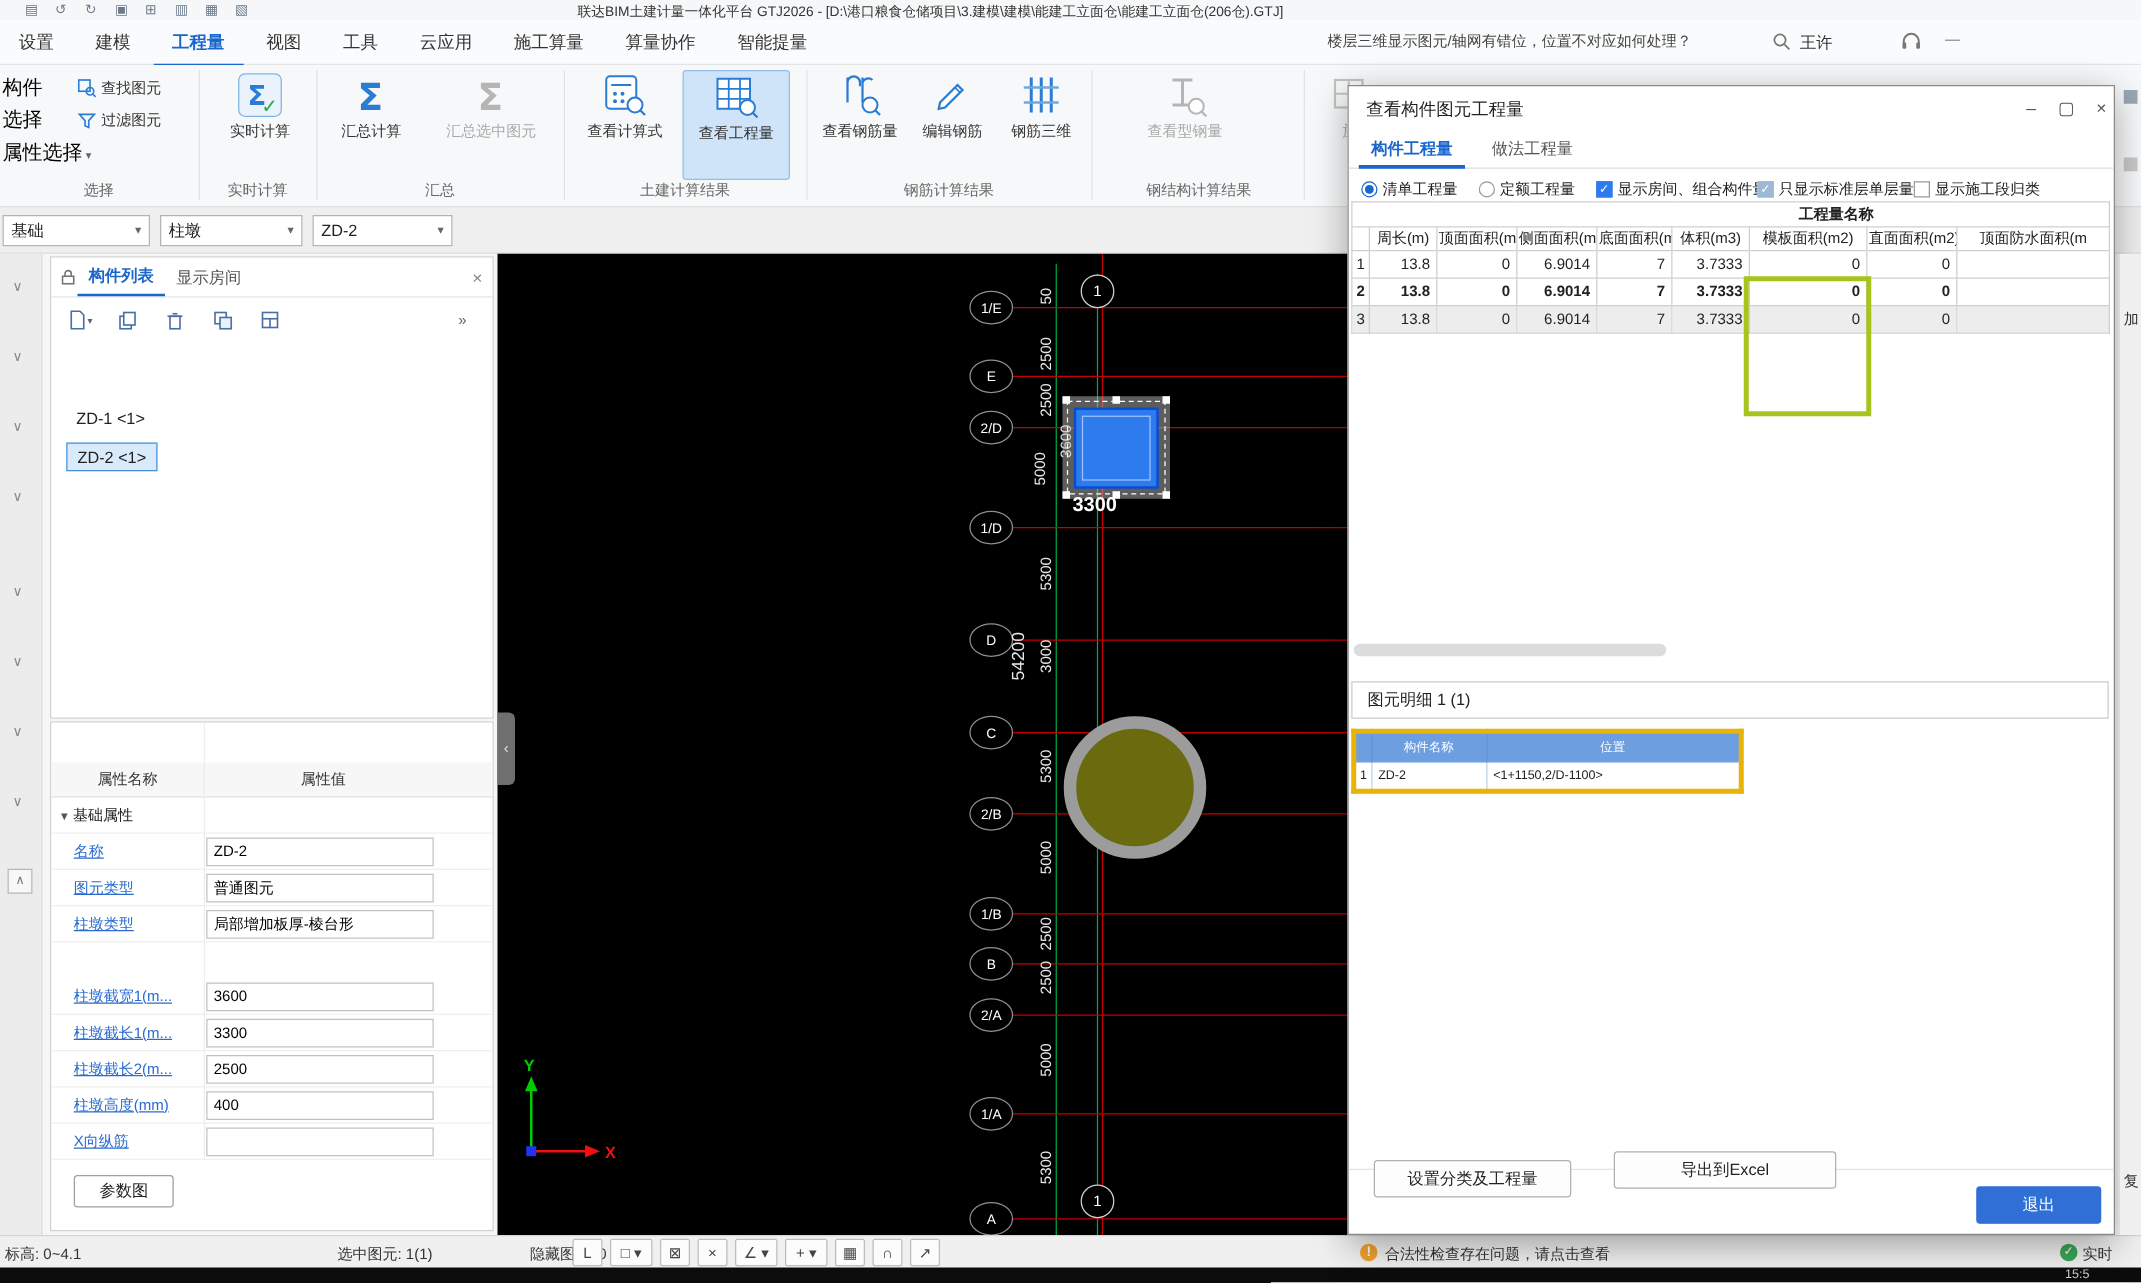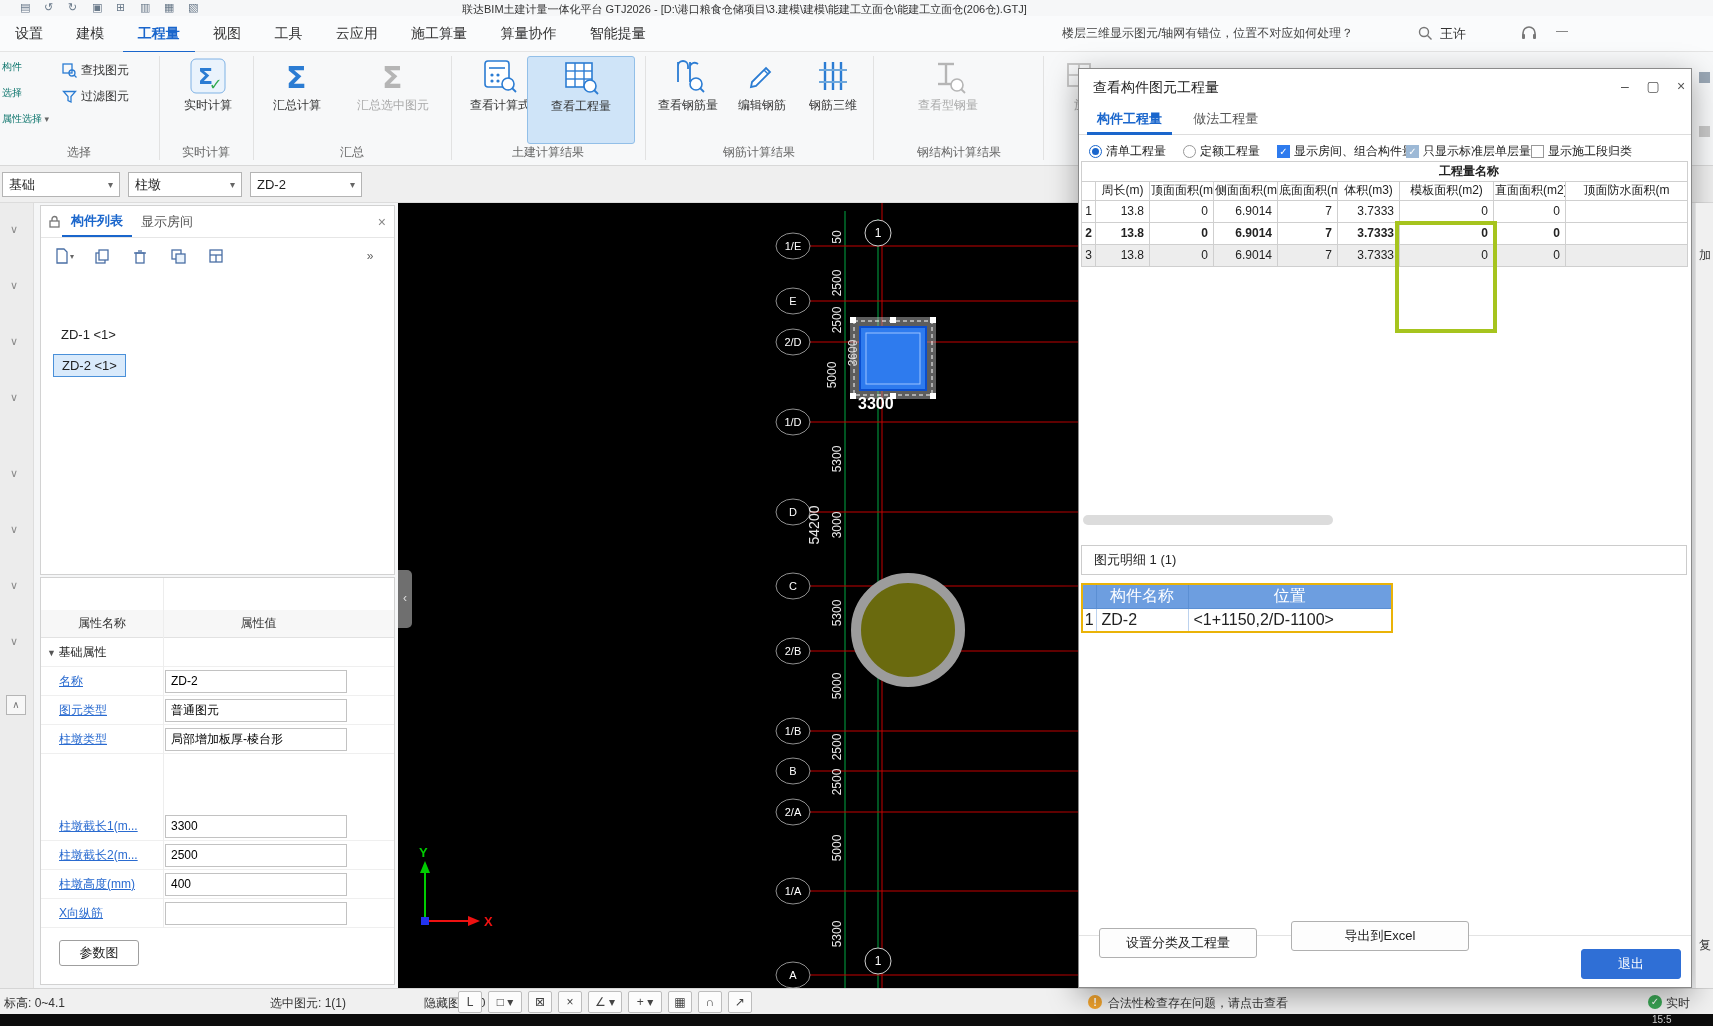--- a/index.html
+++ b/index.html
@@ -17,21 +17,21 @@
   
   .ribbon{position:absolute;left:0;top:52px;width:1713px;height:114px;background:#f7f8f9;border-bottom:1px solid #d8d8d8;overflow:hidden}
   .vdiv{position:absolute;top:4px;height:104px;width:1px;background:#e2e2e2}
   .grp-label{position:absolute;top:92px;font-size:12px;color:#666;text-align:center;white-space:nowrap}
   .rbtn{position:absolute;top:4px;display:flex;flex-direction:column;align-items:center;font-size:12px;color:#333;padding-top:2px}
   .rbtn .cap{margin-top:3px;white-space:nowrap}
   .rbtn.hl{background:#cfe4f8;border:1px solid #92bfe8;border-radius:3px}
   .rbtn.dis{color:#a9a9a9}
   .smbtn{position:absolute;display:flex;align-items:center;font-size:12px;color:#333;white-space:nowrap}
   .smbtn svg{margin-right:4px}
-  .stack-item{position:absolute;font-size:10px;color:#0f766e;white-space:nowrap}
+  .stack-item{position:absolute;font-size:16px;color:#000000;white-space:nowrap}
   
   .filterbar{position:absolute;left:0;top:166px;width:1713px;height:37px;background:#efefef;border-bottom:1px solid #dcdcdc}
   .combo{position:absolute;top:6px;height:25px;background:#fff;border:1px solid #b4b4b4;font-size:13px;color:#222;display:flex;align-items:center;padding:0 6px}
   .combo .caret{margin-left:auto;color:#666;font-size:10px}
   
   .leftstrip{position:absolute;left:0;top:203px;width:34px;height:811px;background:#ececec;border-right:1px solid #dddddd}
   .chev{position:absolute;left:10px;color:#8a8a8a;font-size:11px}
   .upbox{position:absolute;left:6px;width:20px;height:20px;border:1px solid #b5b5b5;background:#f7f7f7;color:#777;text-align:center;line-height:18px;font-size:10px}
   
   .panel{position:absolute;background:#fff;border:1px solid #d2d2d2}
@@ -73,21 +73,21 @@
   .qtable th,.qtable td{border:1px solid #cfcfcf;overflow:hidden;white-space:nowrap}
   .qtable th{font-weight:normal;text-align:center;background:#fff;line-height:1.15;padding:2px 1px;font-size:12px}
   .qtable th.tbl-title{height:20px;font-weight:bold;padding-left:170px}
   .qtable td{padding:0 5px;text-align:right;height:22px}
   .qtable td.rn{text-align:center;padding:0}
   .qtable tr.bold td{font-weight:bold}
   .qtable tr.alt td{background:#ededed}
   .green-box{position:absolute;left:316px;top:152px;width:102px;height:112px;border:4px solid #a6c41e;z-index:5}
   .hscroll{position:absolute;left:4px;top:446px;width:250px;height:10px;background:#dcdcdc;border-radius:5px}
   .detail-strip{position:absolute;left:2px;top:476px;width:606px;height:30px;border:1px solid #cccccc;display:flex;align-items:center}
-  .dtable{position:absolute;left:2px;top:514px;border-collapse:collapse;table-layout:fixed;font-size:16px;border:2px solid #eab308}
+  .dtable{position:absolute;left:2px;top:514px;border-collapse:collapse;table-layout:fixed;font-size:10px;border:4px solid #eab308}
   .dtable th{background:#6d9ee0;color:#fff;font-weight:normal;height:24px;border:1px solid #5b8fd3}
   .dtable td{background:#fff;height:24px;border:1px solid #bcd2ee;padding:0 5px;white-space:nowrap;overflow:hidden}
   .dlg-btn{position:absolute;height:30px;border:1px solid #b0b0b0;background:#fdfdfd;border-radius:3px;font-size:13px;text-align:center;line-height:28px;color:#222}
   .dlg-btn.primary{background:#2f6fd6;border-color:#2f6fd6;color:#fff}
   .dlg-footer-line{position:absolute;left:0;top:866px;width:612px;height:1px;background:#e3e3e3}
   
   .statusbar{position:absolute;left:0;top:988px;width:1713px;height:26px;background:#f0f0f0;border-top:1px solid #d5d5d5;font-size:12px;color:#333}
   .sbtn{position:absolute;top:2px;height:22px;border:1px solid #bdbdbd;background:#fcfcfc;border-radius:2px;font-size:12px;color:#444;text-align:center;line-height:20px}
   .warn-dot{position:absolute;width:14px;height:14px;border-radius:50%;background:#f0a32e;color:#fff;font-size:11px;font-weight:bold;text-align:center;line-height:14px}
   .ok-dot{position:absolute;width:14px;height:14px;border-radius:50%;background:#3aa655;color:#fff;font-size:10px;text-align:center;line-height:14px}
@@ -188,21 +188,21 @@
         <line x1="7" y1="10" x2="23" y2="10" stroke="#2b7cd3" stroke-width="1.6"></line>
         <circle cx="10" cy="17" r="1.6" fill="#2b7cd3"></circle>
         <circle cx="16" cy="17" r="1.6" fill="#2b7cd3"></circle>
         <circle cx="10" cy="23" r="1.6" fill="#2b7cd3"></circle>
         <circle cx="16" cy="23" r="1.6" fill="#2b7cd3"></circle>
         <circle cx="26" cy="26" r="6" fill="#fff" stroke="#2b7cd3" stroke-width="1.6"></circle>
         <line x1="30" y1="30" x2="34" y2="34" stroke="#2b7cd3" stroke-width="1.8"></line>
       </svg>
     <span class="cap">查看计算式</span>
   </div>
-  <div class="rbtn hl" style="left:527px;width:108px;height:88px">
+  <div class="rbtn hl" style="left:546px;width:86px;height:88px">
     <svg width="36" height="36">
         <rect x="3" y="4" width="26" height="24" fill="#fff" stroke="#2b7cd3" stroke-width="1.6"></rect>
         <line x1="3" y1="12" x2="29" y2="12" stroke="#2b7cd3" stroke-width="1.4"></line>
         <line x1="3" y1="20" x2="29" y2="20" stroke="#2b7cd3" stroke-width="1.4"></line>
         <line x1="12" y1="4" x2="12" y2="28" stroke="#2b7cd3" stroke-width="1.4"></line>
         <line x1="21" y1="4" x2="21" y2="28" stroke="#2b7cd3" stroke-width="1.4"></line>
         <circle cx="27" cy="27" r="6" fill="#fff" stroke="#2b7cd3" stroke-width="1.6"></circle>
         <line x1="31" y1="31" x2="35" y2="35" stroke="#2b7cd3" stroke-width="1.8"></line>
       </svg>
     <span class="cap">查看工程量</span>
@@ -448,20 +448,24 @@
     <span class="pname">名称</span>
     <span class="pval"><input value="ZD-2" style=""></span>
   </div>
   <div class="prow" style="top:147px">
     <span class="pname">柱墩类型</span>
     <span class="pval"><input value="局部增加板厚-棱台形" style=""></span>
   </div>
   <div class="prow" style="top:118px">
     <span class="pname">图元类型</span>
     <span class="pval"><input value="普通图元" style=""></span>
+  </div>
+  <div class="prow" style="top:205px">
+    <span class="pname">柱墩截宽1(m...</span>
+    <span class="pval"><input value="3600" style=""></span>
   </div>
   <div class="prow" style="top:234px">
     <span class="pname">柱墩截长1(m...</span>
     <span class="pval"><input value="3300" style=""></span>
   </div>
   <div class="prow" style="top:263px">
     <span class="pname">柱墩截长2(m...</span>
     <span class="pval"><input value="2500" style=""></span>
   </div>
   <div class="prow" style="top:292px">

